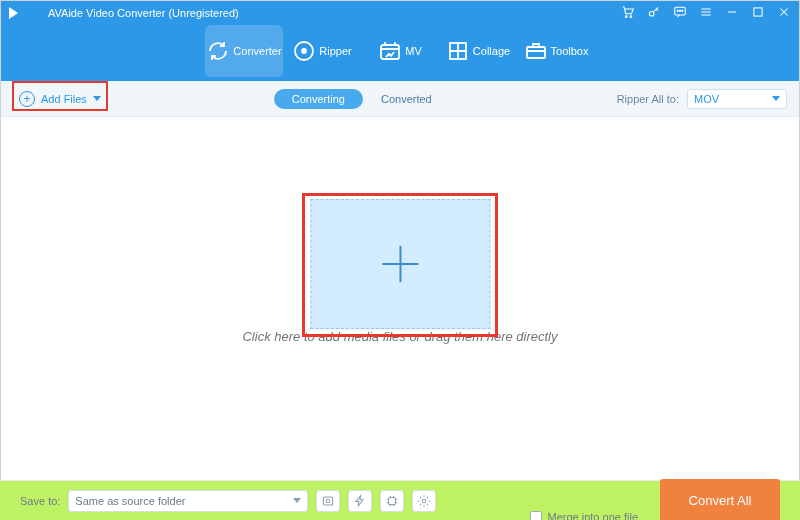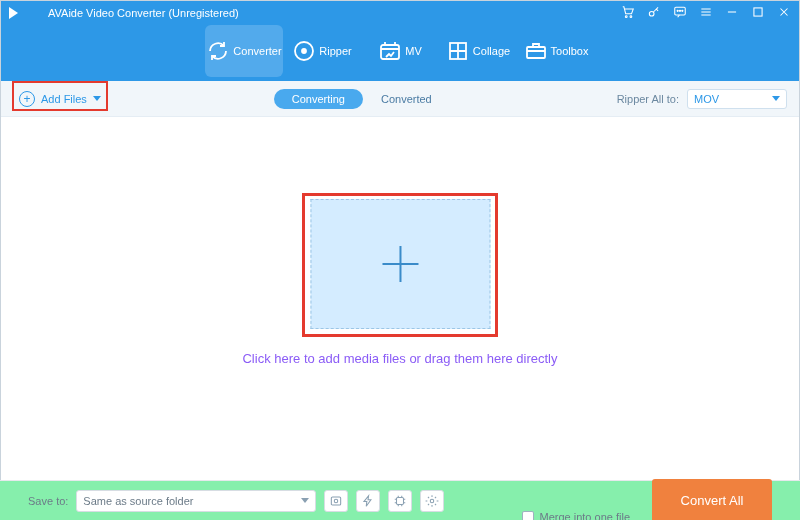--- a/index.html
+++ b/index.html
@@ -29,23 +29,23 @@
   .fmt-select .caret { position:absolute; right:6px; width:0;height:0;border-left:4px solid transparent;border-right:4px solid transparent;border-top:5px solid #2d98e7;}
   
   .content { position:relative; height:362px; background:#fff; }
   .dropwrap { position:absolute; left:50%; top:82px; transform:translateX(-50%); text-align:center; }
   .dropzone { width:180px; height:130px; background:#d4ecff; border:1.5px dashed #9cc6e6; display:flex; align-items:center; justify-content:center; cursor:pointer; margin:0 auto;}
   .dropzone .bigplus { position:relative; width:36px; height:36px; }
   .dropzone .bigplus::before, .dropzone .bigplus::after { content:""; position:absolute; background:#3a8bc9; }
   .dropzone .bigplus::before { left:17px; top:0; width:2px; height:36px; }
   .dropzone .bigplus::after { top:17px; left:0; height:2px; width:36px; }
   .red-box-drop { position:absolute; left:50%; top:76px; transform:translateX(-50%); width:196px; height:144px; border:3px solid #e43a2e; pointer-events:none;}
-  .hint { margin-top:22px; font-size:13px; color:#8b5cf6; }
-  
-  .bottombar { position:absolute; bottom:0; left:0; right:0; height:40px; background:#86efac; border-top:1px solid #e6e9ec; display:flex; align-items:center; padding:0 28px; font-size:11px; color:#6c7b88; gap:8px;}
+  .hint { font-size:13px; color:#737373;font-style:italic; }
+  
+  .bottombar { position:absolute; bottom:0; left:0; right:0; height:40px; background:#bef264; border-top:1px solid #e6e9ec; display:flex; align-items:center; padding:0 20px; font-size:11px; color:#6c7b88; gap:8px;}
   .saveto-select { width:240px; height:22px; background:#fff; border:1px solid #d7dde3; border-radius:3px; display:flex; align-items:center; padding:0 6px; position:relative; cursor:pointer;}
   .saveto-select .caret { position:absolute; right:6px; width:0;height:0;border-left:4px solid transparent;border-right:4px solid transparent;border-top:5px solid #8aa0b2;}
   .tool-icn { width:24px;height:22px;border:1px solid #d7dde3;border-radius:3px;background:#fff;display:flex;align-items:center;justify-content:center;color:#8aa0b2;cursor:pointer;}
   .merge { margin-left:auto; display:flex; align-items:center; gap:6px; cursor:pointer;margin-top:32px;}
   .merge .cb { width:12px;height:12px;border:1px solid #9fb1c0;border-radius:2px;background:#fff;}
   .convert-all { margin-left:14px; width:120px; height:44px; background:#f0813e; color:#fff; display:flex; align-items:center; justify-content:center; font-size:13px; border-radius:3px; cursor:pointer;}
 </style>
 </head>
 <body>
 

